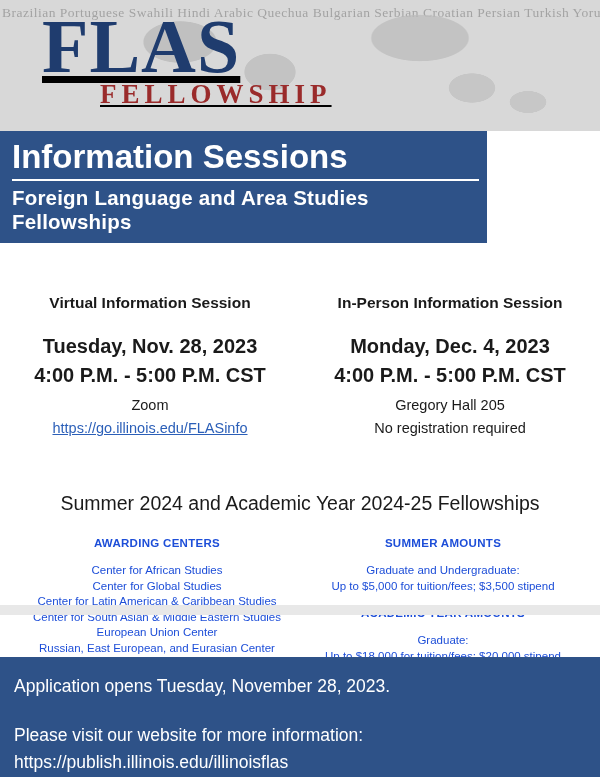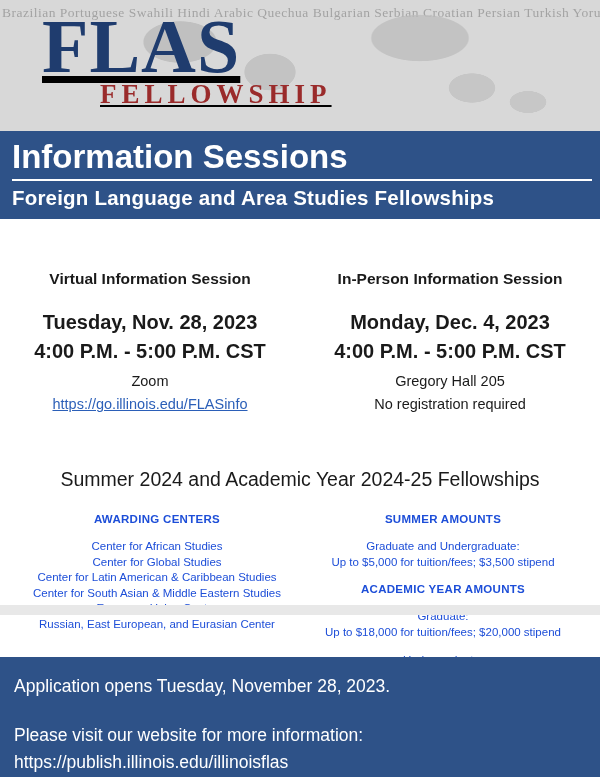--- a/index.html
+++ b/index.html
@@ -71,21 +71,21 @@
     font-size: 27px;
     line-height: 28px;
     color: #9a2b2b;
     letter-spacing: 5px;
     margin-left: 58px;
     margin-top: -4px;
   }
 
   
   .title-band {
-    width: 600px;
+    width: 487px;
     background: #2e5288;
     color: #ffffff;
     padding: 7px 0 9px 0;
     box-sizing: border-box;
   }
   .title-main {
     font-size: 33px;
     font-weight: bold;
     line-height: 38px;
     padding-left: 12px;

